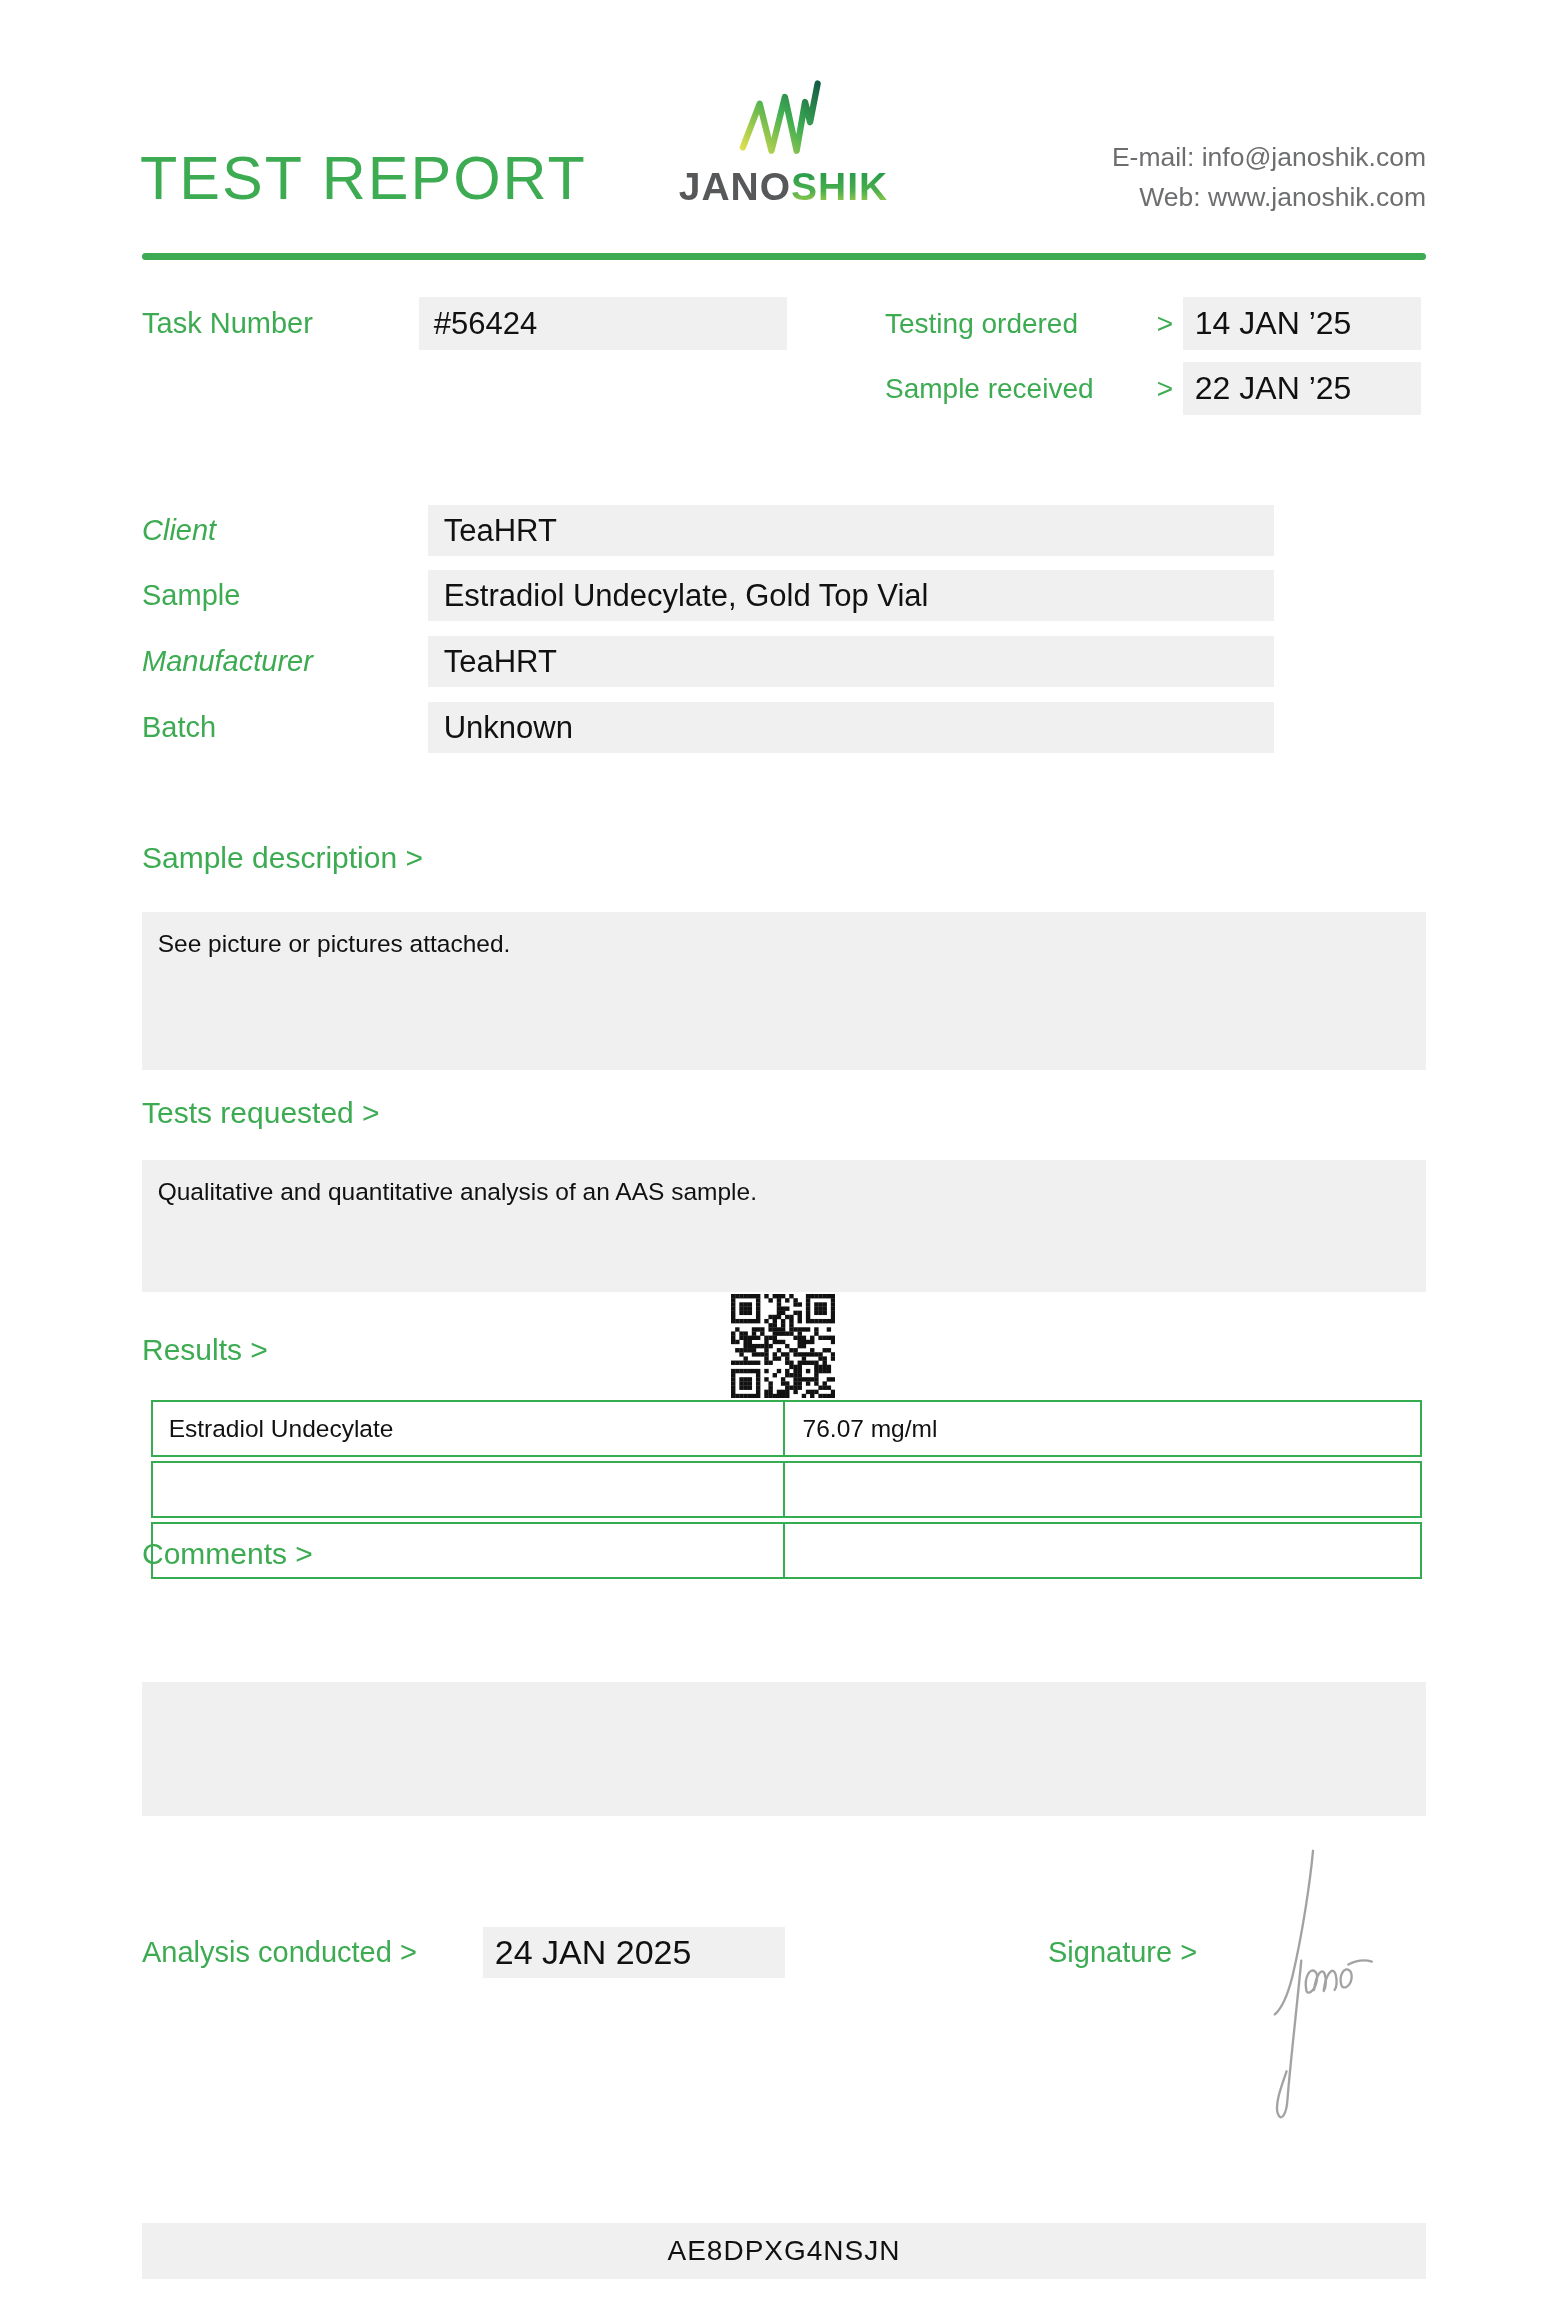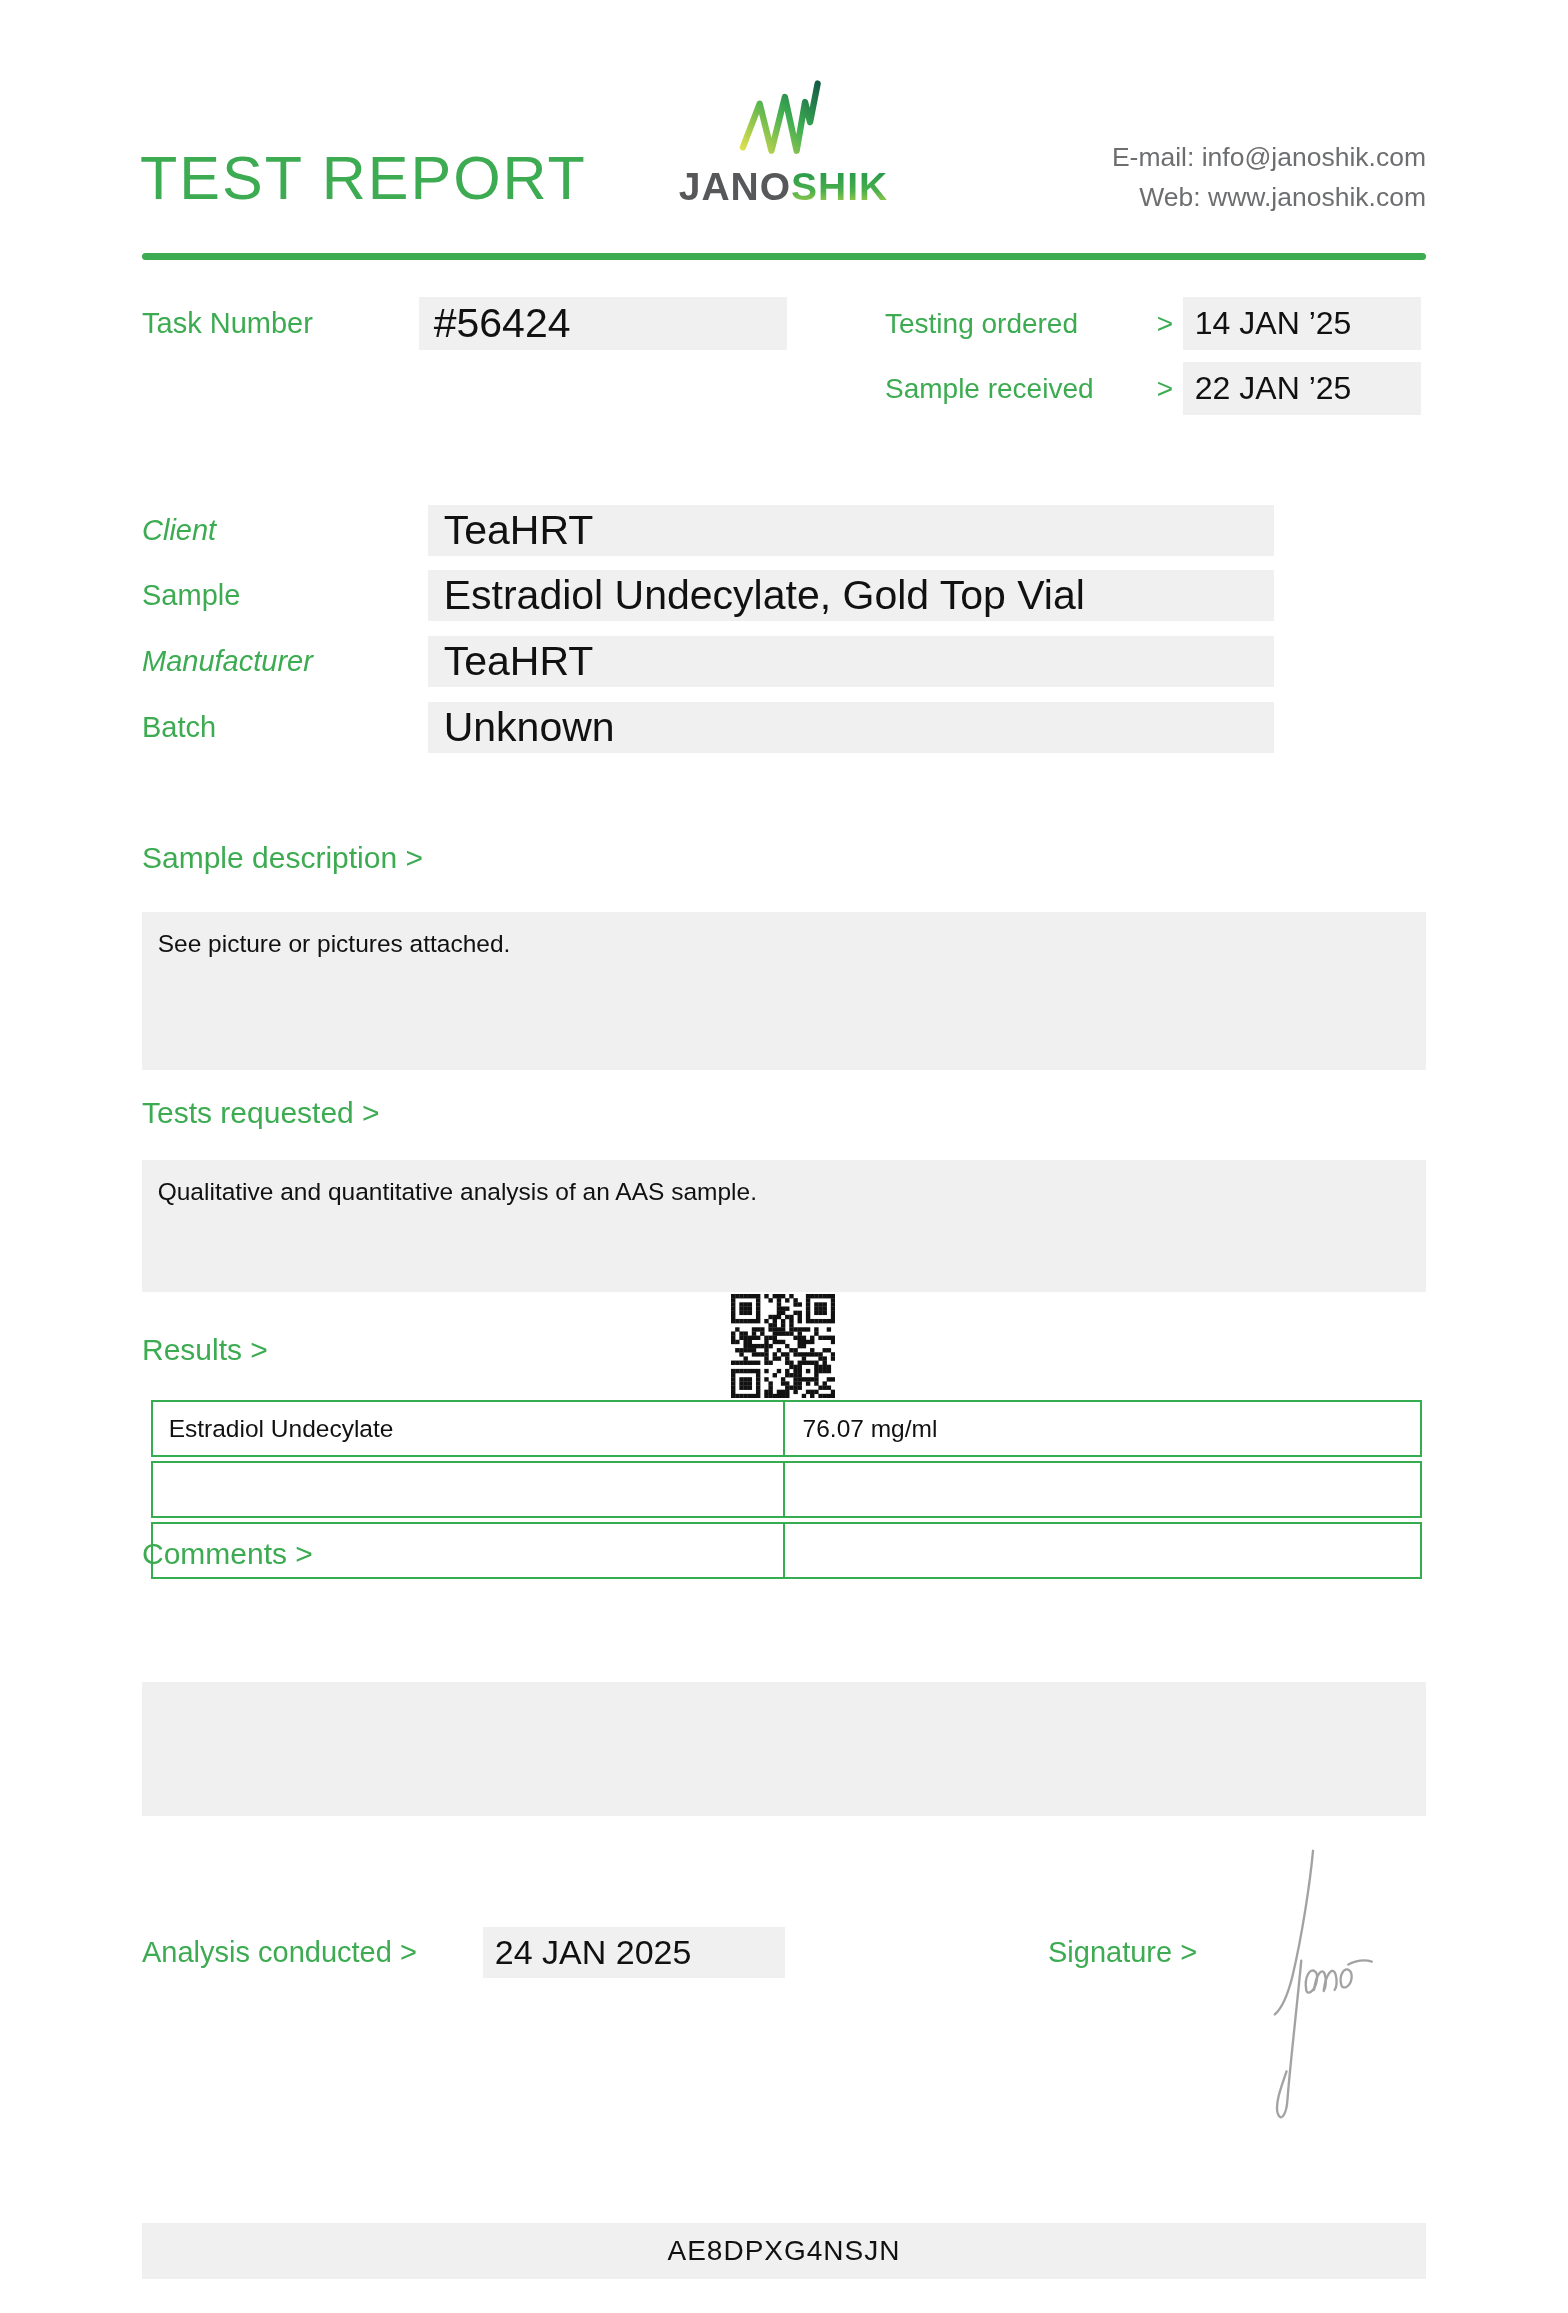--- a/index.html
+++ b/index.html
@@ -21,21 +21,21 @@
   
   .title{left:140px;top:143px;font-size:61px;letter-spacing:2px;color:var(--green);font-weight:400;}
   .logo-icon{left:737px;top:78px;width:84px;height:80px;}
   .logo-word{left:617px;top:165px;width:333px;text-align:center;font-size:39px;font-weight:700;letter-spacing:1px;color:var(--jano);}
   .logo-shik{background:linear-gradient(180deg,#2f9e4c 25%,#4cb04c 60%,#b9d44d 100%);-webkit-background-clip:text;background-clip:text;color:transparent;}
   .contact{right:142px;top:137px;text-align:right;font-size:26.5px;color:var(--contact);line-height:40px;}
   .divider{left:142px;top:253px;width:1284px;height:6.9px;background:var(--green);border-radius:3.9px;}
 
   
   .glabel{color:var(--green);font-size:29px;display:flex;align-items:center;}
-  .field{background:var(--field);display:flex;align-items:center;font-size:41px;color:var(--dark);}
+  .field{background:var(--field);display:flex;align-items:center;font-size:31px;color:var(--dark);}
 
   .task-label{left:142px;top:297px;height:53px;}
   .task-field{left:419px;top:297px;width:368px;height:53px;padding-left:14.7px;}
 
   .date-label{width:288px;left:885px;height:53px;display:flex;align-items:center;justify-content:space-between;color:var(--green);font-size:28px;}
   .dl1{top:297px;} .dl2{top:362px;}
   .date-field{left:1183px;width:238px;height:53px;padding-left:11.8px;font-size:32px;}
   .df1{top:297px;} .df2{top:362px;}
 
   .info-label{left:142px;height:51px;}

